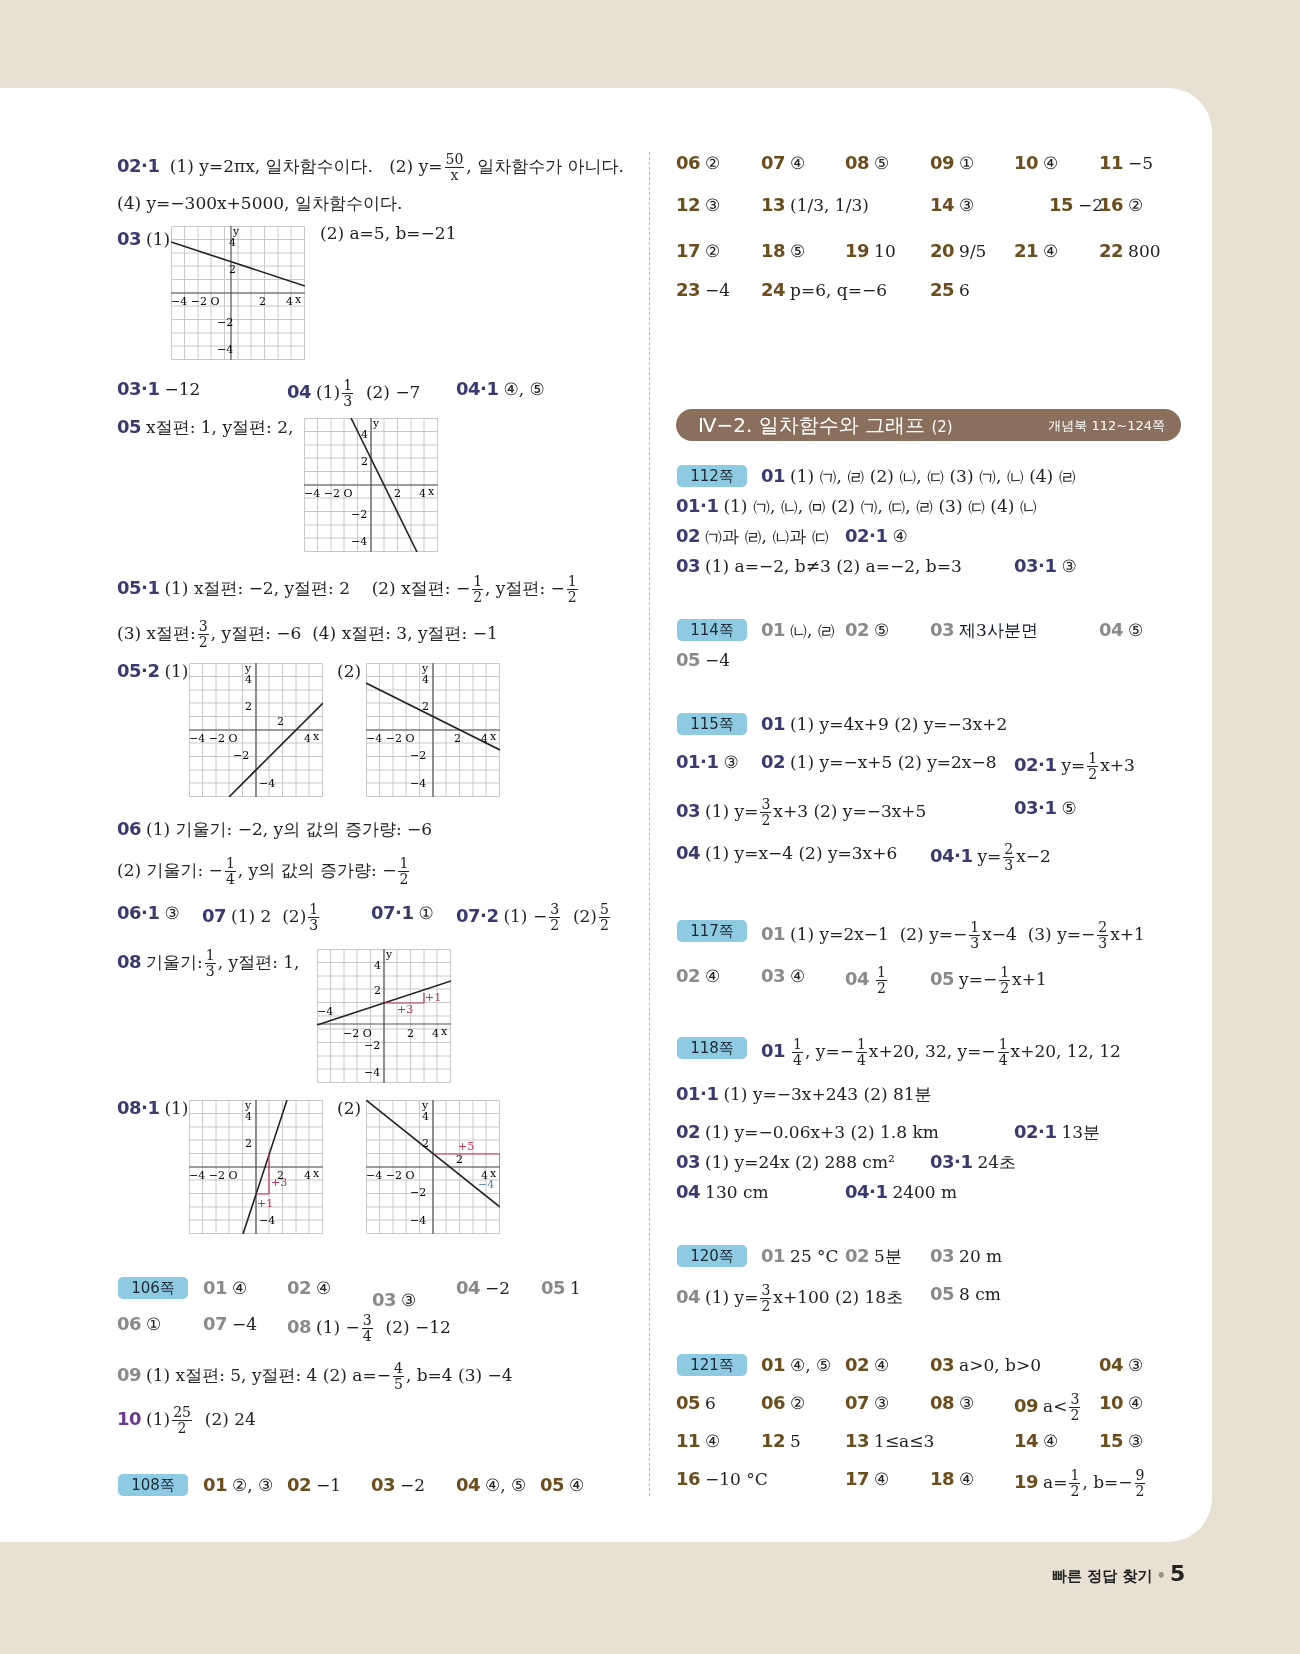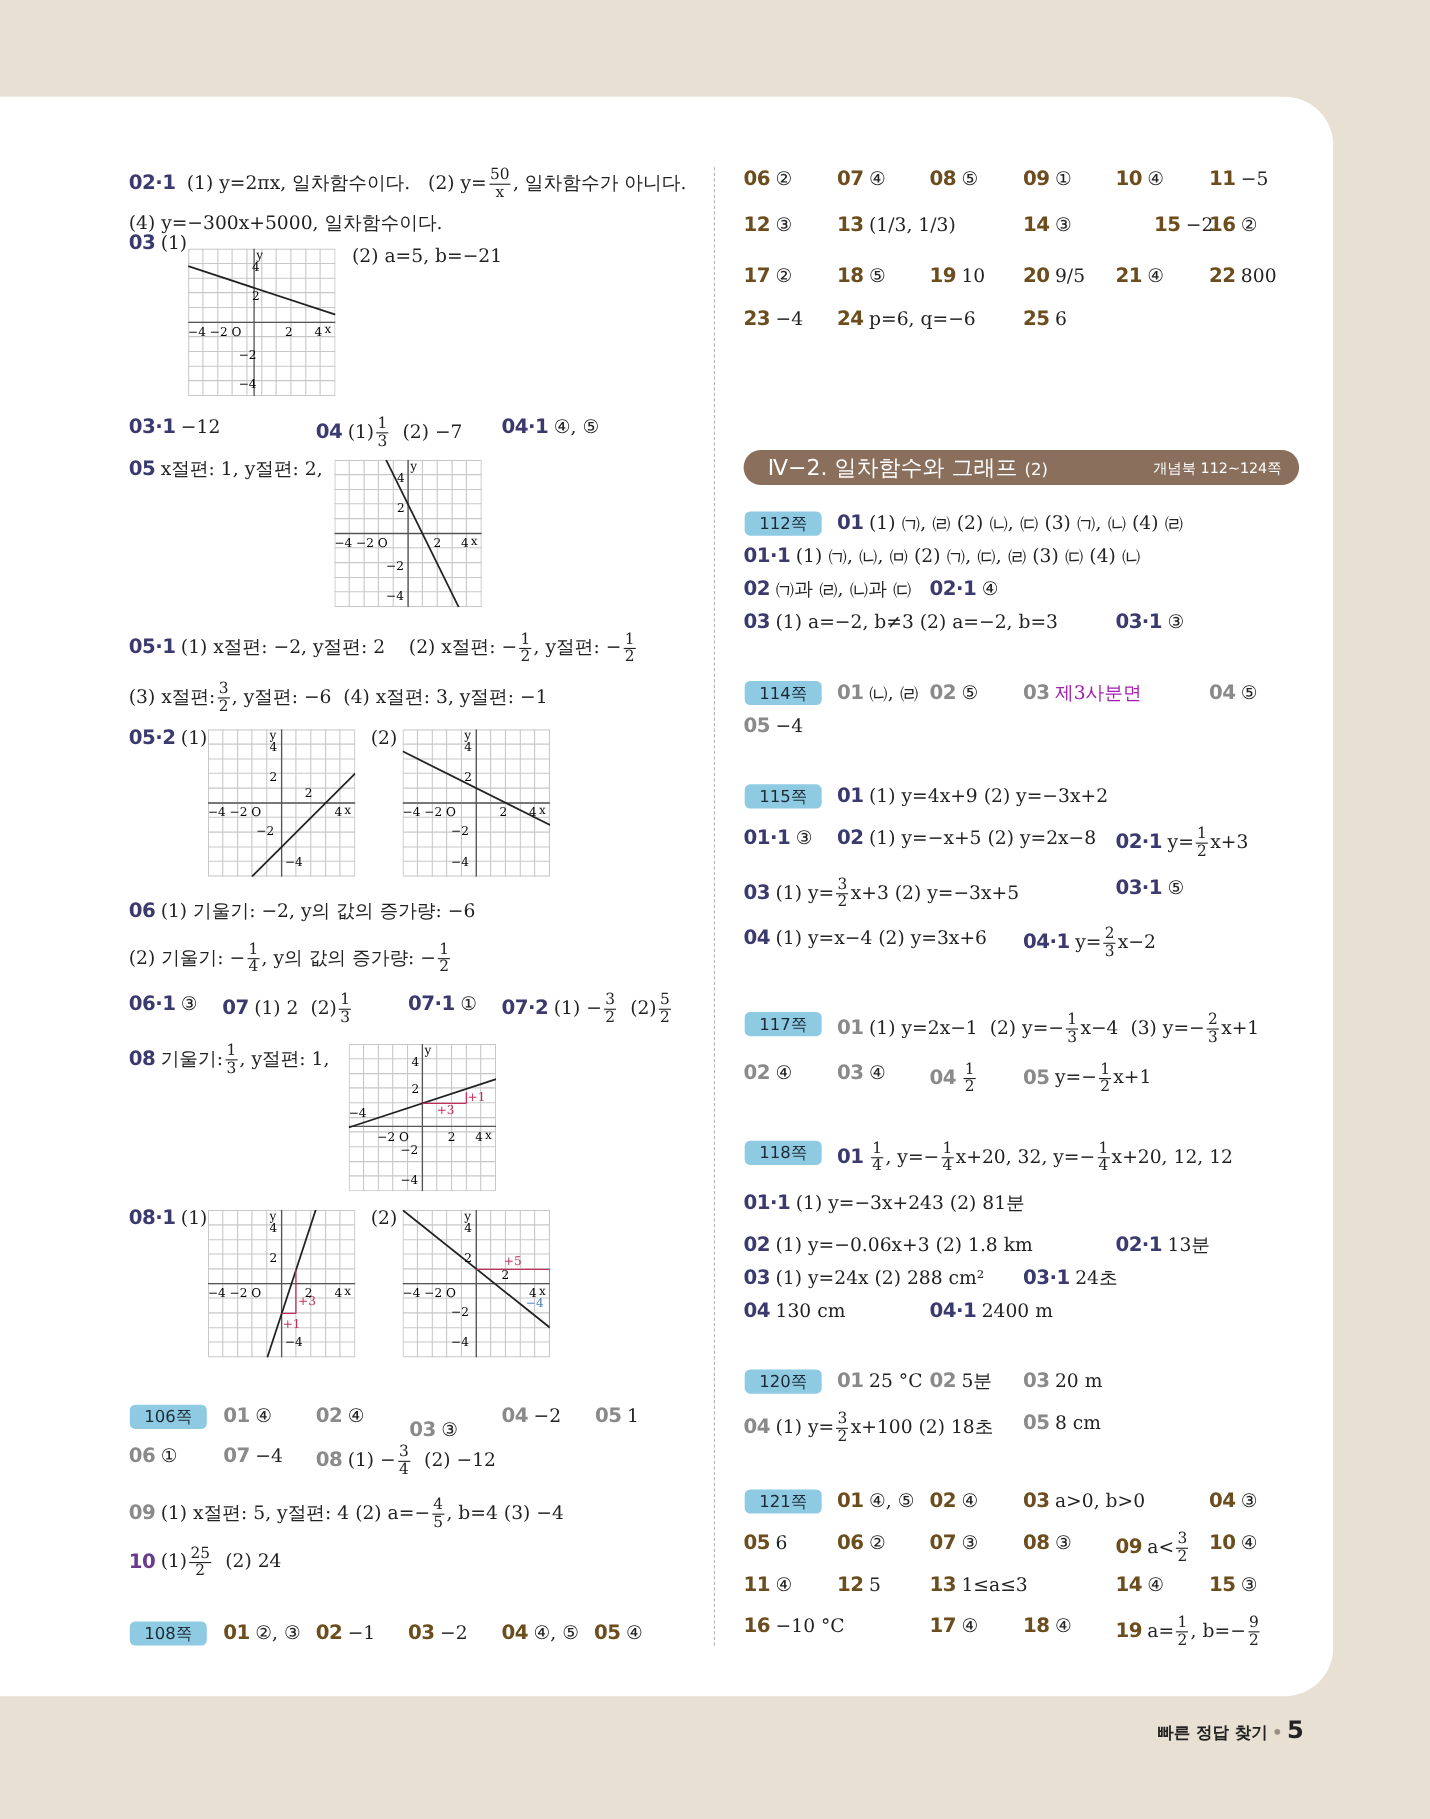--- a/index.html
+++ b/index.html
@@ -38,21 +38,21 @@
 <div class="it" style="left:117px;top:152px;">
   <span class="lbl navy">02·1</span>
   <span>(1) y=2πx, 일차함수이다.</span>&nbsp;&nbsp;
   <span>(2) y=</span><span class="frac">
       <span>50</span>
       <span>x</span>
     </span><span>, 일차함수가 아니다.</span>
 </div>
 <div class="it" style="left:117px;top:192px;"><span>(4) y=−300x+5000, 일차함수이다.</span></div>
 
-<div class="it" style="left:117px;top:210px;">
+<div class="it" style="left:117px;top:228px;">
   <span class="lbl navy">03</span><span>(1)</span>
 </div>
 <div class="it" style="left:320px;top:222px;"><span>(2) a=5, b=−21</span></div>
 
 <svg class="g" style="left:171px;top:226px" width="134" height="134" viewBox="0 0 134 134">
   <g stroke="#c8c8c8" stroke-width="1">
     <path d="M0.5 0.5H133.5V133.5H0.5Z" fill="none"></path>
     <path d="M13.5 0V134M27 0V134M40 0V134M53.5 0V134M67 0V134M80 0V134M93.5 0V134M107 0V134M120 0V134"></path>
     <path d="M0 13.5H134M0 27H134M0 40H134M0 53.5H134M0 67H134M0 80H134M0 93.5H134M0 107H134M0 120H134"></path>
   </g>
@@ -303,21 +303,21 @@
 <div class="it" style="left:761px;top:465px;"><span class="lbl navy">01</span><span>(1) ㈀, ㈃   (2) ㈁, ㈂   (3) ㈀, ㈁   (4) ㈃</span></div>
 <div class="it" style="left:676px;top:495px;"><span class="lbl navy">01·1</span><span>(1) ㈀, ㈁, ㈄   (2) ㈀, ㈂, ㈃   (3) ㈂   (4) ㈁</span></div>
 <div class="it" style="left:676px;top:525px;"><span class="lbl navy">02</span><span>㈀과 ㈃, ㈁과 ㈂</span></div>
 <div class="it" style="left:845px;top:525px;"><span class="lbl navy">02·1</span><span>④</span></div>
 <div class="it" style="left:676px;top:555px;"><span class="lbl navy">03</span><span>(1) a=−2, b≠3   (2) a=−2, b=3</span></div>
 <div class="it" style="left:1014px;top:555px;"><span class="lbl navy">03·1</span><span>③</span></div>
 
 <div class="badge" style="left:677px;top:619px;">114쪽</div>
 <div class="it grayp" style="left:761px;top:619px;"><span class="lbl">01</span><span style="color:#222">㈁, ㈃</span></div>
 <div class="it grayp" style="left:845px;top:619px;"><span class="lbl">02</span><span style="color:#222">⑤</span></div>
-<div class="it grayp" style="left:930px;top:619px;"><span class="lbl">03</span><span style="color:#a21caf">제3사분면</span></div>
+<div class="it grayp" style="left:930px;top:619px;"><span class="lbl">03</span><span style="color:#0f172a">제3사분면</span></div>
 <div class="it grayp" style="left:1099px;top:619px;"><span class="lbl">04</span><span style="color:#222">⑤</span></div>
 <div class="it grayp" style="left:676px;top:649px;"><span class="lbl">05</span><span style="color:#222">−4</span></div>
 
 <div class="badge" style="left:677px;top:713px;">115쪽</div>
 <div class="it" style="left:761px;top:713px;"><span class="lbl navy">01</span><span>(1) y=4x+9   (2) y=−3x+2</span></div>
 <div class="it" style="left:676px;top:751px;"><span class="lbl navy">01·1</span><span>③</span></div>
 <div class="it" style="left:761px;top:751px;"><span class="lbl navy">02</span><span>(1) y=−x+5   (2) y=2x−8</span></div>
 <div class="it" style="left:1014px;top:751px;"><span class="lbl navy">02·1</span><span>y=</span><span class="frac">
       <span>1</span>
       <span>2</span>

